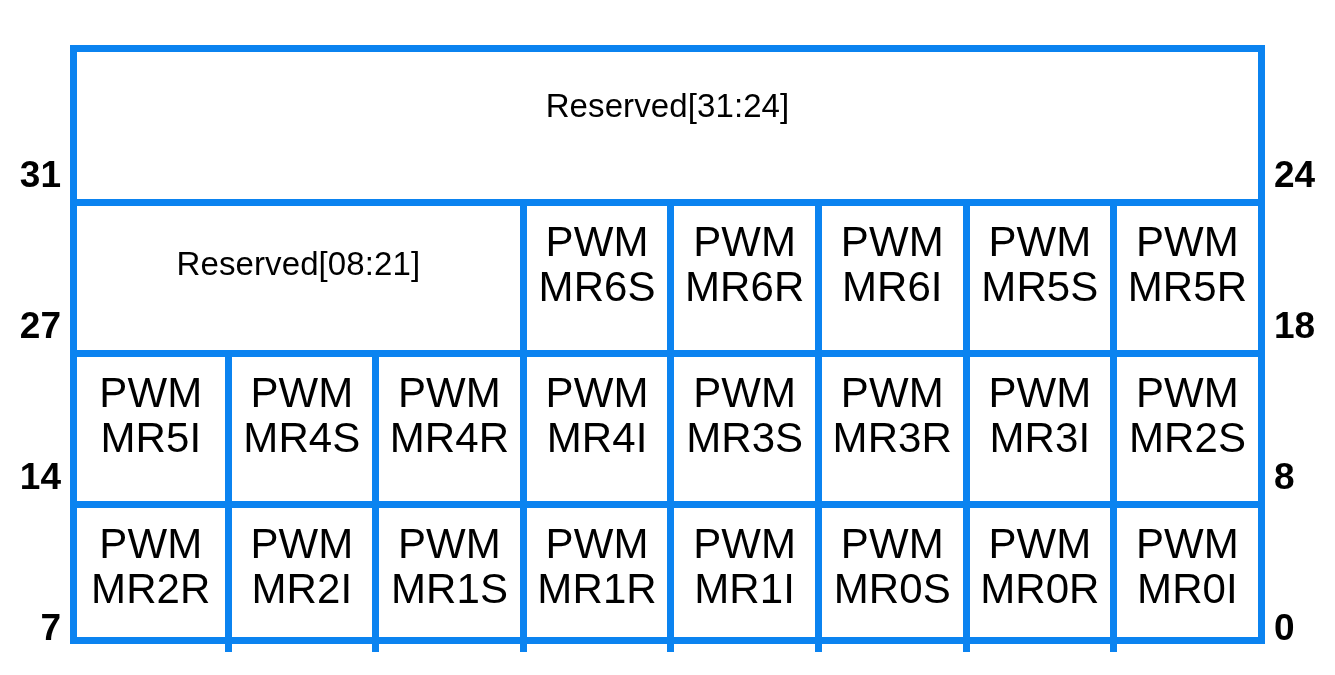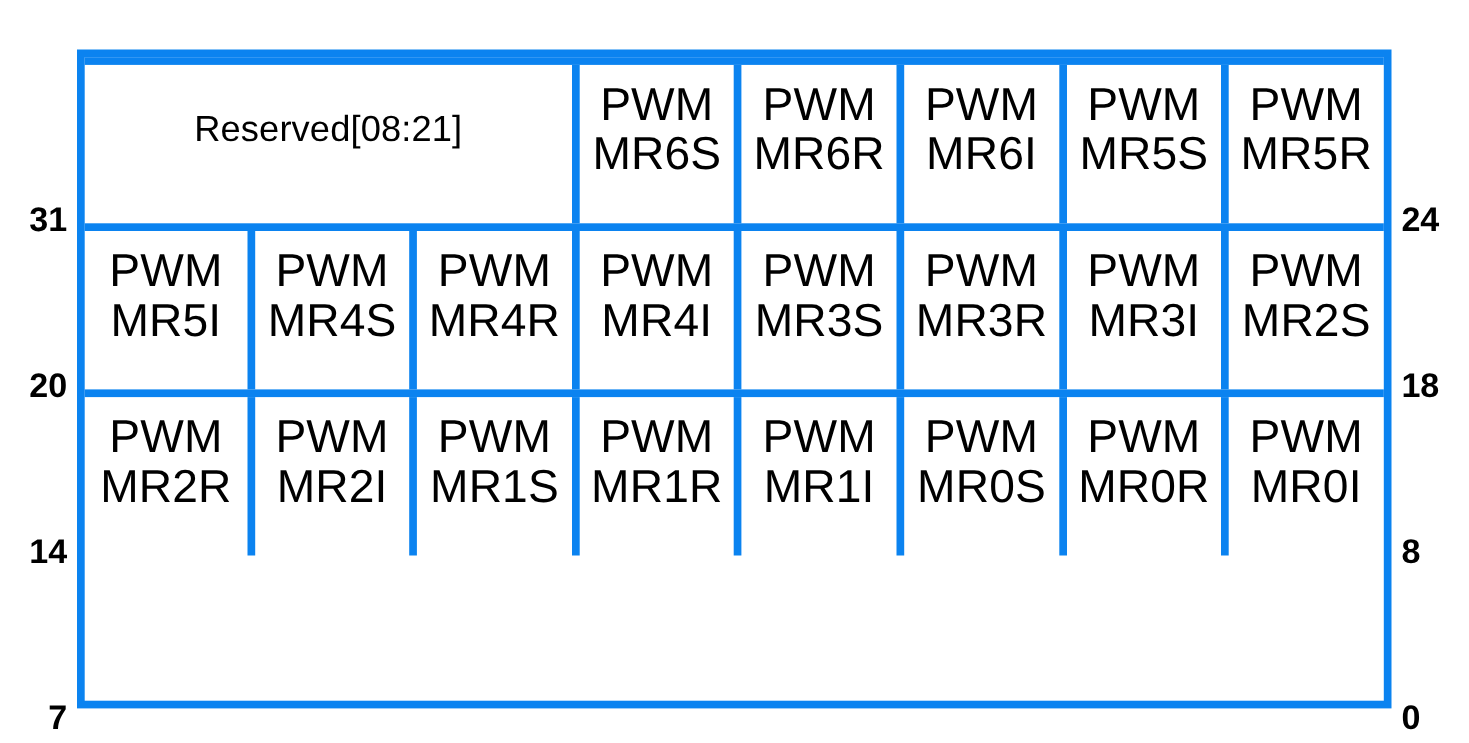--- a/index.html
+++ b/index.html
@@ -104,25 +104,24 @@
     top: -20px;
   }
   .row.bitrow .cell.span3 .label {
     position: relative;
     top: -14px;
   }
 
   
   .bitnum {
     position: absolute;
-    font-size: 31px;
+    font-size: 37px;
     font-weight: 700;
     color: var(--ink);
     line-height: 1;
-    margin-top: 28px;
   }
   .bitnum.left {
     right: 1274px;          
     text-align: right;
   }
   .bitnum.right {
     left: 1274px;
     text-align: center;
   }
   .bn-31 { top: 156px; }
@@ -134,20 +133,25 @@
   .bn-7  { top: 609px; }
   .bn-0  { top: 609px; }
 </style>
 </head>
 <body style="background: rgb(255, 255, 255);">
 
 <div id="diagram">
 
   <div class="grid">
 
+    <div class="row reserved-row">
+      <div class="cell full reserved">
+        <span class="label">Reserved[31:24]</span>
+      </div>
+    </div>
 
     <div class="row bitrow">
       <div class="cell span3 reserved">
         <span class="label">Reserved[08:21]</span>
       </div>
       <div class="cell bit">
         <span class="label">PWM
 MR6S</span>
       </div>
       <div class="cell bit">
@@ -234,21 +238,21 @@
       </div>
       <div class="cell bit">
         <span class="label">PWM
 MR0I</span>
       </div>
     </div>
 
   </div>
 
   <div class="bitnum left bn-31">31</div>
-  <div class="bitnum left bn-23">20</div>
+  <div class="bitnum left bn-23">27</div>
   <div class="bitnum left bn-15">14</div>
   <div class="bitnum left bn-7">7</div>
 
   <div class="bitnum right bn-24">24</div>
   <div class="bitnum right bn-16">18</div>
   <div class="bitnum right bn-8">8</div>
   <div class="bitnum right bn-0">0</div>
 
 </div>
 

